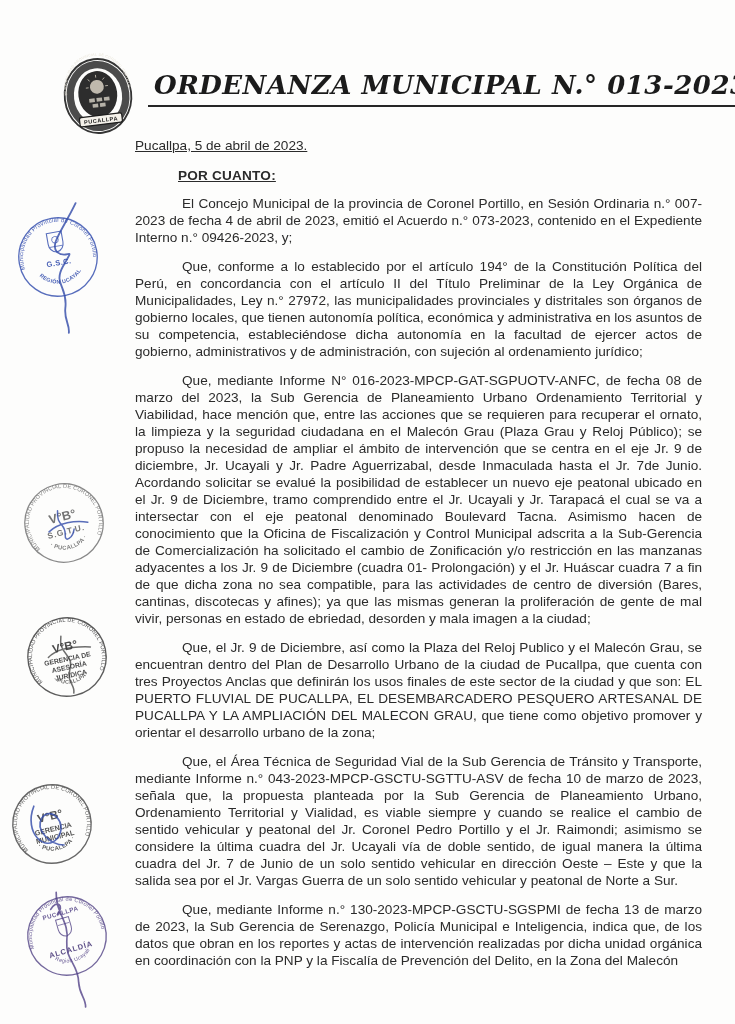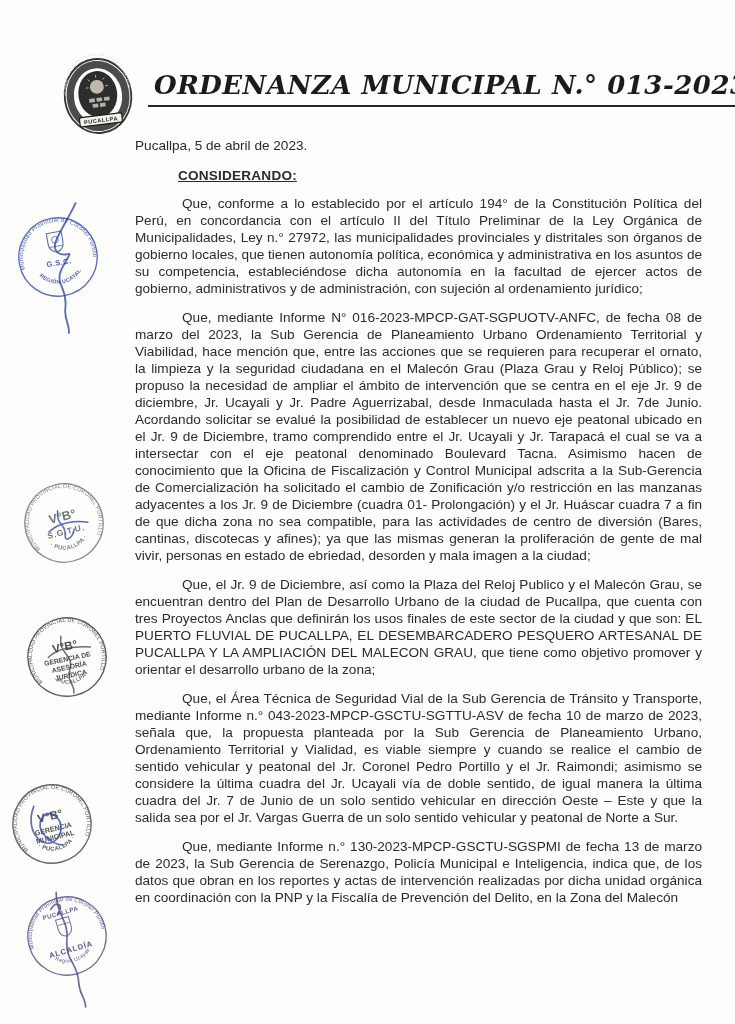--- a/index.html
+++ b/index.html
@@ -39,21 +39,21 @@
   
   .content {
     position: absolute;
     left: 135px;
     top: 137px;
     width: 567px;
     font-size: 13.6px;
     line-height: 17px;
     text-align: justify;
   }
-  .date-line { margin: 0 0 13px 0; }
+  .date-line { margin: 0 0 13px 0; text-decoration: underline; }
   .addressee { margin: 0 0 11px 0; font-weight: bold; letter-spacing: 0.1px; }
   .section-heading {
     display: block;
     font-weight: bold;
     text-decoration: underline;
     margin: 0 0 11px 43px;
     letter-spacing: 0.2px;
   }
   .para { margin: 0 0 12px 0; text-indent: 47px; }
   .para strong { font-weight: normal; }
@@ -97,22 +97,23 @@
     <text x="40" y="70.5" font-size="6" font-weight="bold" fill="#1d1d1d" text-anchor="middle" letter-spacing="0.6">PUCALLPA</text>
   </svg>
 
   <div class="title-wrap">
     <span class="title-text">ORDENANZA MUNICIPAL N.° 013-2023-MPCP</span>
   </div>
 
   <div class="content">
     <p class="date-line">Pucallpa, 5 de abril de 2023.</p>
 
-
-    <span class="section-heading">CONSIDERANDO:</span>
+    <span class="section-heading">POR CUANTO:</span>
+    <p class="para">El Concejo Municipal de la provincia de Coronel Portillo, en Sesión Ordinaria n.° 007-2023 de fecha 4 de abril de 2023, emitió el Acuerdo n.° 073-2023, contenido en el Expediente Interno n.° 09426-2023, y;</p>
+
 
     <p class="para">Que, conforme a lo establecido por el artículo 194° de la Constitución Política del Perú, en concordancia con el artículo II del Título Preliminar de la Ley Orgánica de Municipalidades, Ley n.° 27972, las municipalidades provinciales y distritales son órganos de gobierno locales, que tienen autonomía política, económica y administrativa en los asuntos de su competencia, estableciéndose dicha autonomía en la facultad de ejercer actos de gobierno, administrativos y de administración, con sujeción al ordenamiento jurídico;</p>
 
     <p class="para"><span>Que, mediante </span><strong>Informe N° 016-2023-MPCP-GAT-SGPUOTV-ANFC,</strong><span> de fecha 08 de marzo del 2023, la Sub Gerencia de Planeamiento Urbano Ordenamiento Territorial y Viabilidad, hace mención que, entre las acciones que se requieren para recuperar el ornato, la limpieza y la seguridad ciudadana en el Malecón Grau (Plaza Grau y Reloj Público); se propuso la necesidad de ampliar el ámbito de intervención que se centra en el eje Jr. 9 de diciembre, Jr. Ucayali y Jr. Padre Aguerrizabal, desde Inmaculada hasta el Jr. 7de Junio. Acordando solicitar se evalué la posibilidad de establecer un nuevo eje peatonal ubicado en el Jr. 9 de Diciembre, tramo comprendido entre el Jr. Ucayali y Jr. Tarapacá el cual se va a intersectar con el eje peatonal denominado Boulevard Tacna.  Asimismo hacen de conocimiento que la Oficina de Fiscalización y Control Municipal adscrita a la Sub-Gerencia de Comercialización ha solicitado el cambio de Zonificación y/o restricción en las manzanas adyacentes a los Jr. 9 de Diciembre (cuadra 01- Prolongación) y el Jr. Huáscar cuadra 7 a fin de que dicha zona no sea compatible, para las actividades de centro de diversión (Bares, cantinas, discotecas y afines); ya que las mismas generan la proliferación de gente de mal vivir, personas en estado de ebriedad, desorden y mala imagen a la ciudad;</span></p>
 
     <p class="para">Que, el Jr. 9 de Diciembre, así como la Plaza del Reloj Publico y el Malecón Grau, se encuentran dentro del Plan de Desarrollo Urbano de la ciudad de Pucallpa, que cuenta con tres Proyectos Anclas que definirán los usos finales de este sector de la ciudad y que son: EL PUERTO FLUVIAL DE PUCALLPA, EL DESEMBARCADERO PESQUERO ARTESANAL DE PUCALLPA Y LA AMPLIACIÓN DEL MALECON GRAU, que tiene como objetivo promover y orientar el desarrollo urbano de la zona;</p>
 
     <p class="para">Que, el Área Técnica de Seguridad Vial de la Sub Gerencia de Tránsito y Transporte, mediante Informe n.° 043-2023-MPCP-GSCTU-SGTTU-ASV de fecha 10 de marzo de 2023, señala que, la propuesta planteada por la Sub Gerencia de Planeamiento Urbano, Ordenamiento Territorial y Vialidad, es viable siempre y cuando se realice el cambio de sentido vehicular y peatonal del Jr. Coronel Pedro Portillo y el Jr. Raimondi; asimismo se considere la última cuadra del Jr. Ucayali vía de doble sentido, de igual manera la última cuadra del Jr. 7 de Junio de un solo sentido vehicular en dirección Oeste – Este y que la salida sea por el Jr. Vargas Guerra de un solo sentido vehicular y peatonal de Norte a Sur.</p>
 
     <p class="para">Que, mediante Informe n.° 130-2023-MPCP-GSCTU-SGSPMI de fecha 13 de marzo de 2023, la Sub Gerencia de Serenazgo, Policía Municipal e Inteligencia, indica que, de los datos que obran en los reportes y actas de intervención realizadas por dicha unidad orgánica en coordinación con la PNP y la Fiscalía de Prevención del Delito, en la Zona del Malecón</p>

